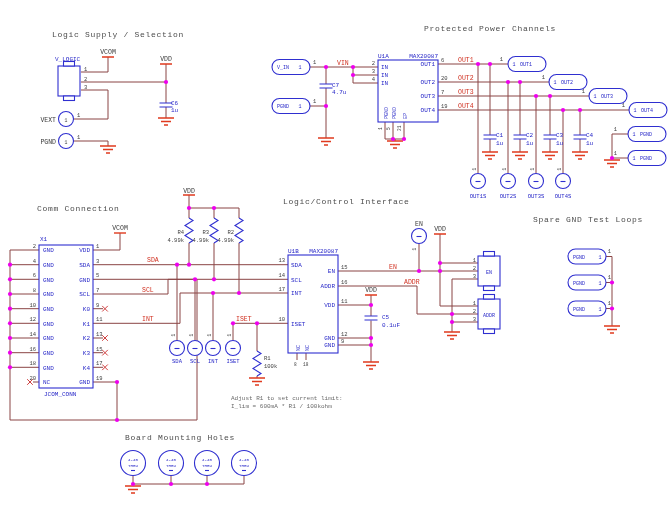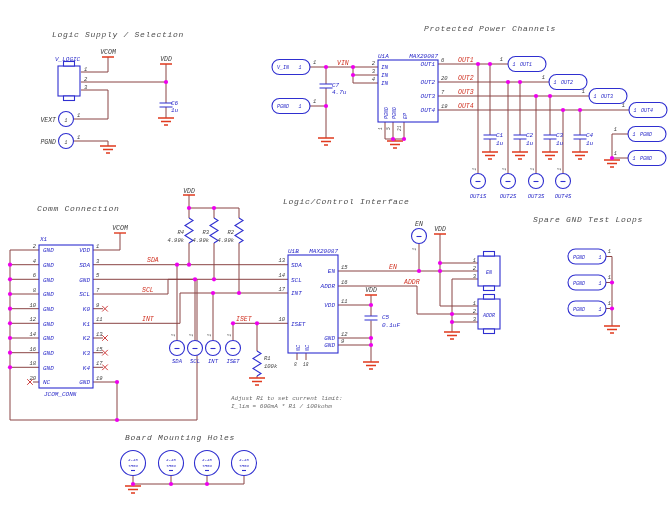--- a/index.html
+++ b/index.html
@@ -1,16 +1,16 @@
 <!DOCTYPE html>
 <html><head>
 <meta charset="utf-8">
 <style>
   html,body{margin:0;padding:0;background:#fff;}
-  .page{width:670px;height:532px;background:#fff;position:relative;overflow:hidden;font-style:italic;}
+  .page{width:670px;height:532px;background:#fff;position:relative;overflow:hidden;}
   svg{display:block;}
   svg text{font-family:"Liberation Mono","DejaVu Sans Mono",monospace;}
   .wire{stroke:#8a4444;stroke-width:1;fill:none;}
   .pwr{stroke:#e03a1e;stroke-width:1.4;fill:none;}
   .gndc{stroke:#e03a1e;stroke-width:1.3;fill:none;}
   .sym{stroke:#2f2fd0;stroke-width:1.1;fill:none;}
   .symf{stroke:#2f2fd0;stroke-width:1.1;fill:#fff;}
   .dot{fill:#ee00ee;stroke:none;}
   .ncx{stroke:#d04040;stroke-width:1;fill:none;}
   .tt{fill:#4d4d4d;font-size:8px;letter-spacing:.7px;}

